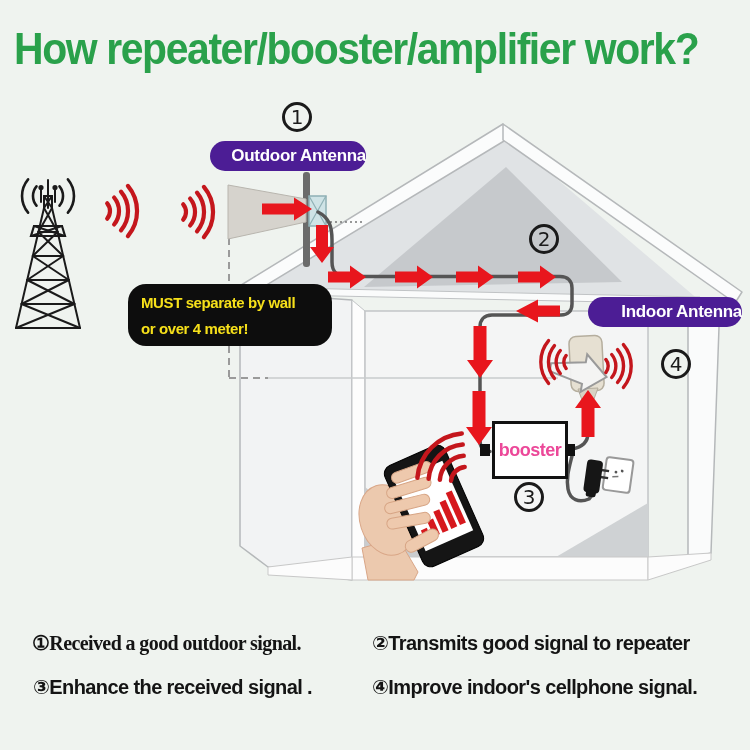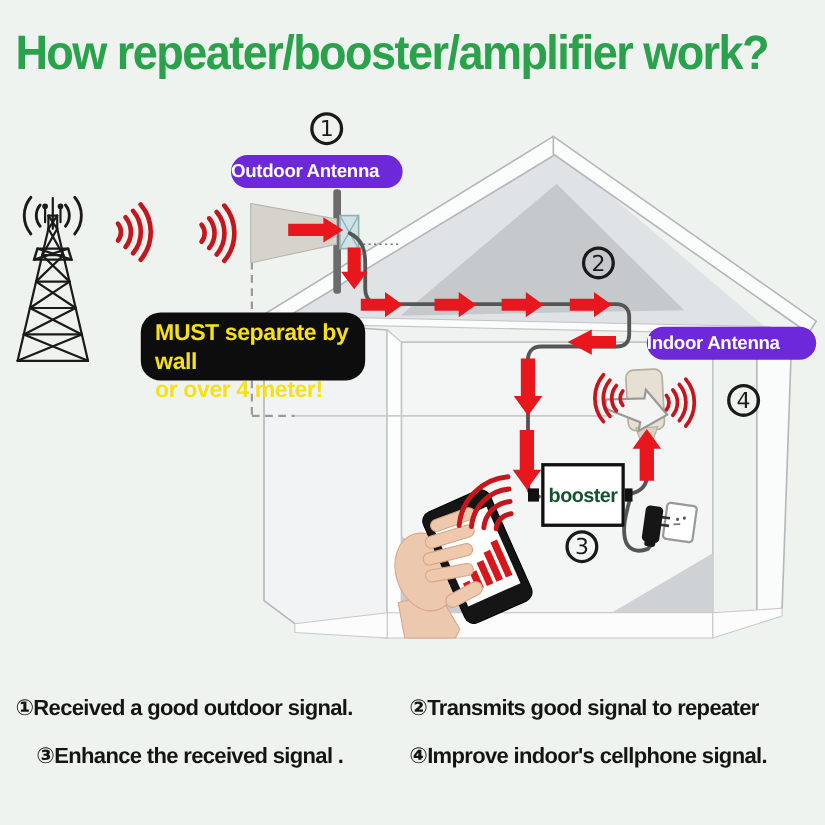--- a/index.html
+++ b/index.html
@@ -4,38 +4,38 @@
 <style>
   html,body{margin:0;padding:0;}
   body{width:750px;height:750px;position:relative;background:#eff3ef;
        font-family:"Liberation Sans","DejaVu Sans",sans-serif;overflow:hidden;}
   #stage{position:absolute;left:0;top:0;width:750px;height:750px;padding-left:30px;}
   svg{position:absolute;left:0;top:0;}
   .ov{position:absolute;box-sizing:border-box;}
   #title{left:14px;top:24px;width:740px;font-size:44px;font-weight:bold;
          letter-spacing:-1.5px;color:#2aa14b;white-space:nowrap;
          transform:scaleX(0.93);transform-origin:left top;}
-  .pill{background:#6d28d9;color:#fff;border-radius:16px;text-align:left;
+  .pill{background:#4c1d95;color:#fff;border-radius:16px;text-align:right;
         font-weight:bold;font-size:17px;letter-spacing:-0.3px;}
   #pill-outdoor{left:210px;top:141px;width:156px;height:30px;line-height:30px;}
   #pill-indoor{left:588px;top:297px;width:154px;height:30px;line-height:30px;}
   #warnbox{left:128px;top:284px;width:204px;height:62px;background:#0d0d0d;
-           border-radius:18px;color:#f6e01a;font-weight:bold;font-size:21px;
+           border-radius:18px;color:#f6e01a;font-weight:bold;font-size:15px;
            letter-spacing:-0.4px;padding:6px 0 0 13px;line-height:26px;}
   #boosterbox{left:492px;top:421px;width:76px;height:58px;background:#fff;
-              border:3px solid #111;color:#14532d;text-align:center;
+              border:3px solid #111;color:#ec4899;text-align:center;
               font-weight:bold;font-size:18px;line-height:52px;letter-spacing:-0.5px;}
   .step{width:30px;height:30px;border:3px solid #1a1a1a;border-radius:50%;
         color:#1a1a1a;font-size:20px;line-height:24px;text-align:center;
         font-family:"DejaVu Sans",sans-serif;}
   #step1{left:282px;top:102px;} #step2{left:529px;top:224px;}
   #step3{left:514px;top:482px;} #step4{left:661px;top:349px;}
   .cap{color:#141414;font-weight:bold;font-size:20px;letter-spacing:-0.6px;
        white-space:nowrap;font-family:"Liberation Sans","DejaVu Sans",sans-serif;}
-  #cap1{left:14px;top:631px;} #cap2{left:372px;top:631px;}
+  #cap1{left:32px;top:631px;font-family:Liberation Serif, serif;} #cap2{left:372px;top:631px;}
   #cap3{left:14px;top:675px;margin-left:19px;} #cap4{left:372px;top:675px;}
 </style>
 </head>
 <body>
 
 <div id="stage">
 
 <svg width="750" height="750" viewBox="0 0 750 750">
   <defs>
     <g id="waves4">

